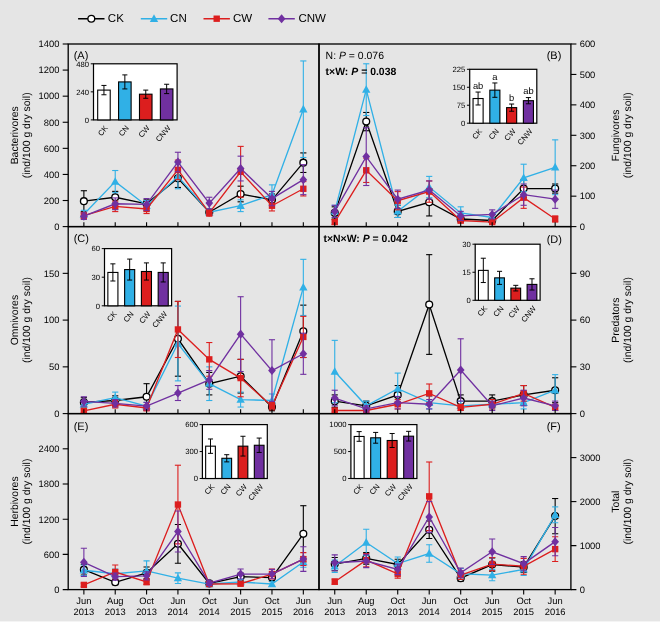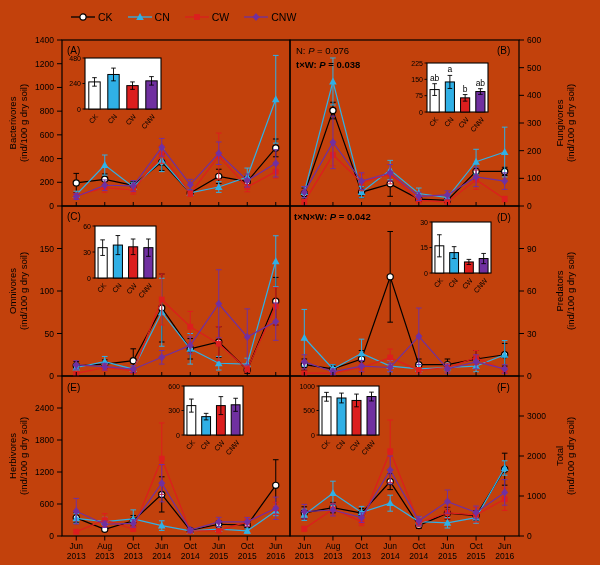--- a/index.html
+++ b/index.html
@@ -1,16 +1,16 @@
 <!DOCTYPE html>
 <html><head>
 <meta charset="utf-8">
 <style>
   html,body{margin:0;padding:0;background:#fff;}
-  .figure{position:relative;width:600px;height:565px;background:#c2410c;
+  .figure{position:relative;width:600px;height:565px;background:#e5e5e5;
           font-family:"Liberation Sans",sans-serif;overflow:hidden;}
   .legend{position:absolute;left:70px;top:11px;display:flex;gap:14px;align-items:center;}
   .legend-item{display:flex;align-items:center;gap:2px;font-size:10.5px;color:#000;}
   .legend-item svg{display:block;}
   #chart-svg{position:absolute;left:0;top:0;}
   svg text{font-family:"Liberation Sans",sans-serif;fill:#000;}
 </style>
 </head>
 <body>
 

